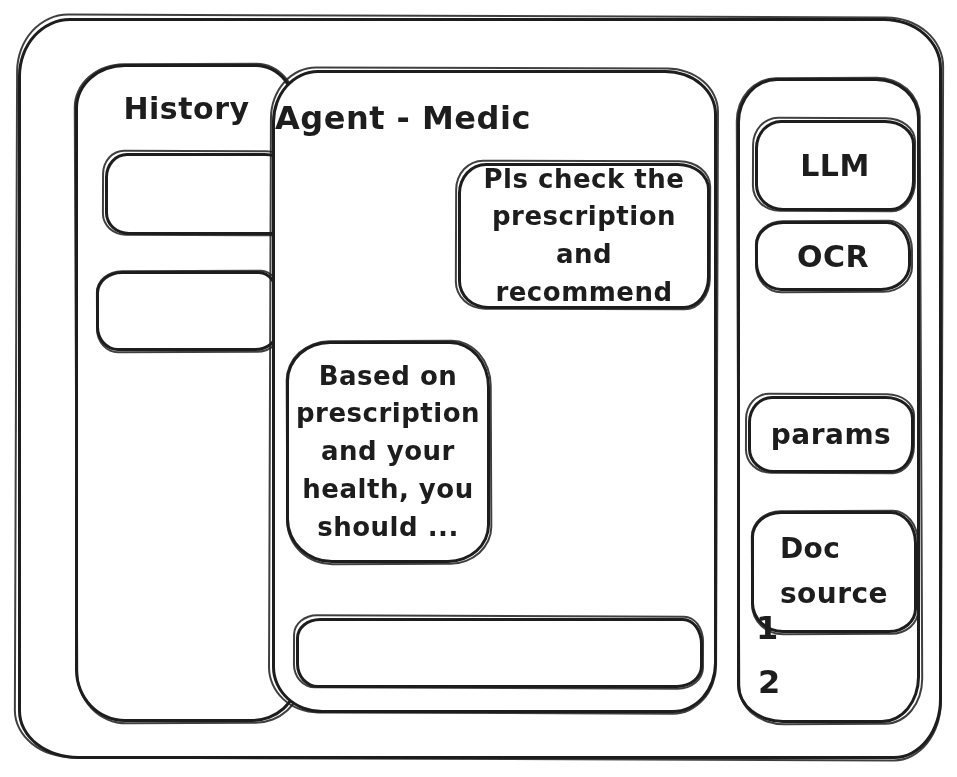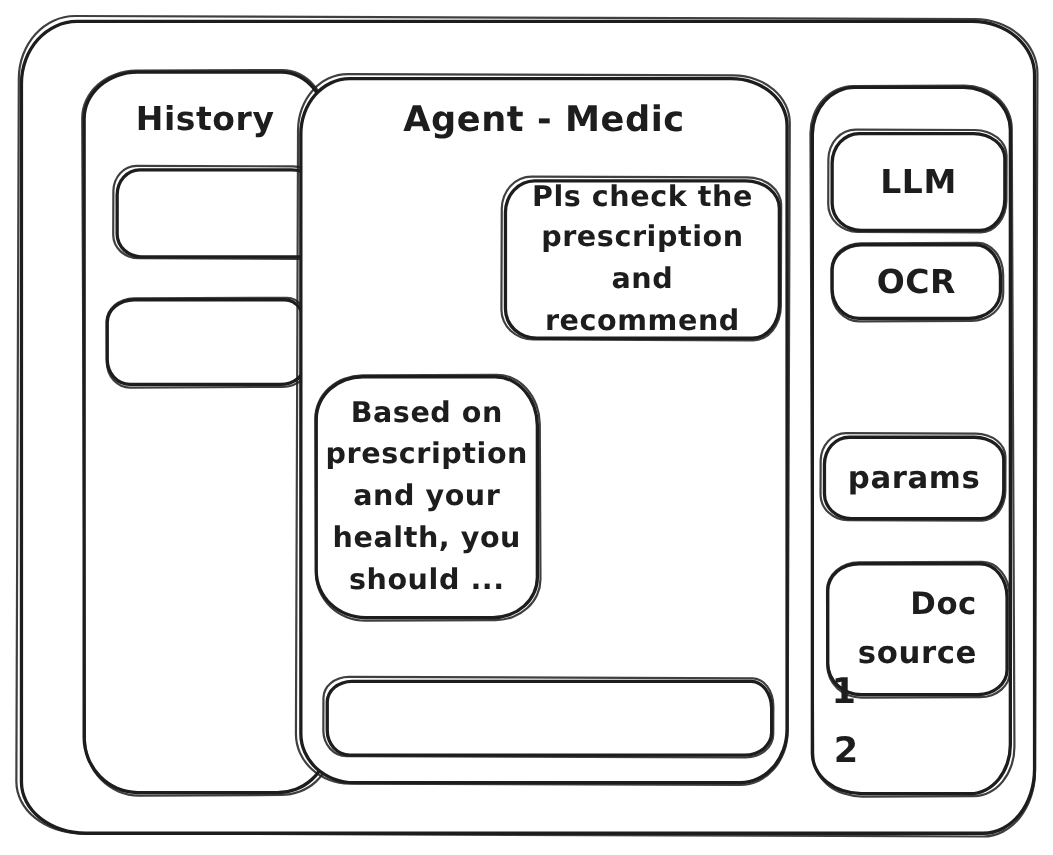--- a/index.html
+++ b/index.html
@@ -70,22 +70,22 @@
     border-radius:26px 20px 24px 22px / 22px 26px 20px 24px;
     cursor:pointer;
   }
 
   
   .chat-panel{
     left:272px; top:70px; width:445px; height:643px;
     border-radius:46px 52px 44px 50px / 52px 44px 50px 46px;
   }
   .chat-title{
-    position:absolute; left:0; right:0; top:16px;
-    text-align:center; font-size:32px;
+    position:absolute; left:0; right:0; top:26px;
+    font-size:32px;
   }
   .bubble{
     display:flex; align-items:center; justify-content:center;
     text-align:center; white-space:pre-line;
     font-size:26px; line-height:1.45; padding:6px 10px;
   }
   .bubble-user{
     left:183px; top:90px; width:252px; height:146px;
     border-radius:28px 32px 26px 30px / 30px 26px 32px 28px;
   }
@@ -107,21 +107,21 @@
     border-radius:inherit;
   }
 
   
   .tools-panel{
     left:737px; top:78px; width:183px; height:645px;
     border-radius:40px 44px 38px 46px / 44px 40px 46px 38px;
   }
   .tool-btn{
     display:flex; align-items:center; justify-content:center;
-    text-align:right; white-space:pre-line;
+    text-align:left; white-space:pre-line;
     font-size:30px; cursor:pointer;
   }
   .btn-llm{
     left:15px; top:39px; width:160px; height:91px;
     border-radius:26px 30px 24px 28px / 28px 24px 30px 26px;
   }
   .btn-ocr{
     left:15px; top:140px; width:156px; height:70px;
     border-radius:28px 24px 30px 26px / 24px 30px 26px 28px;
   }

